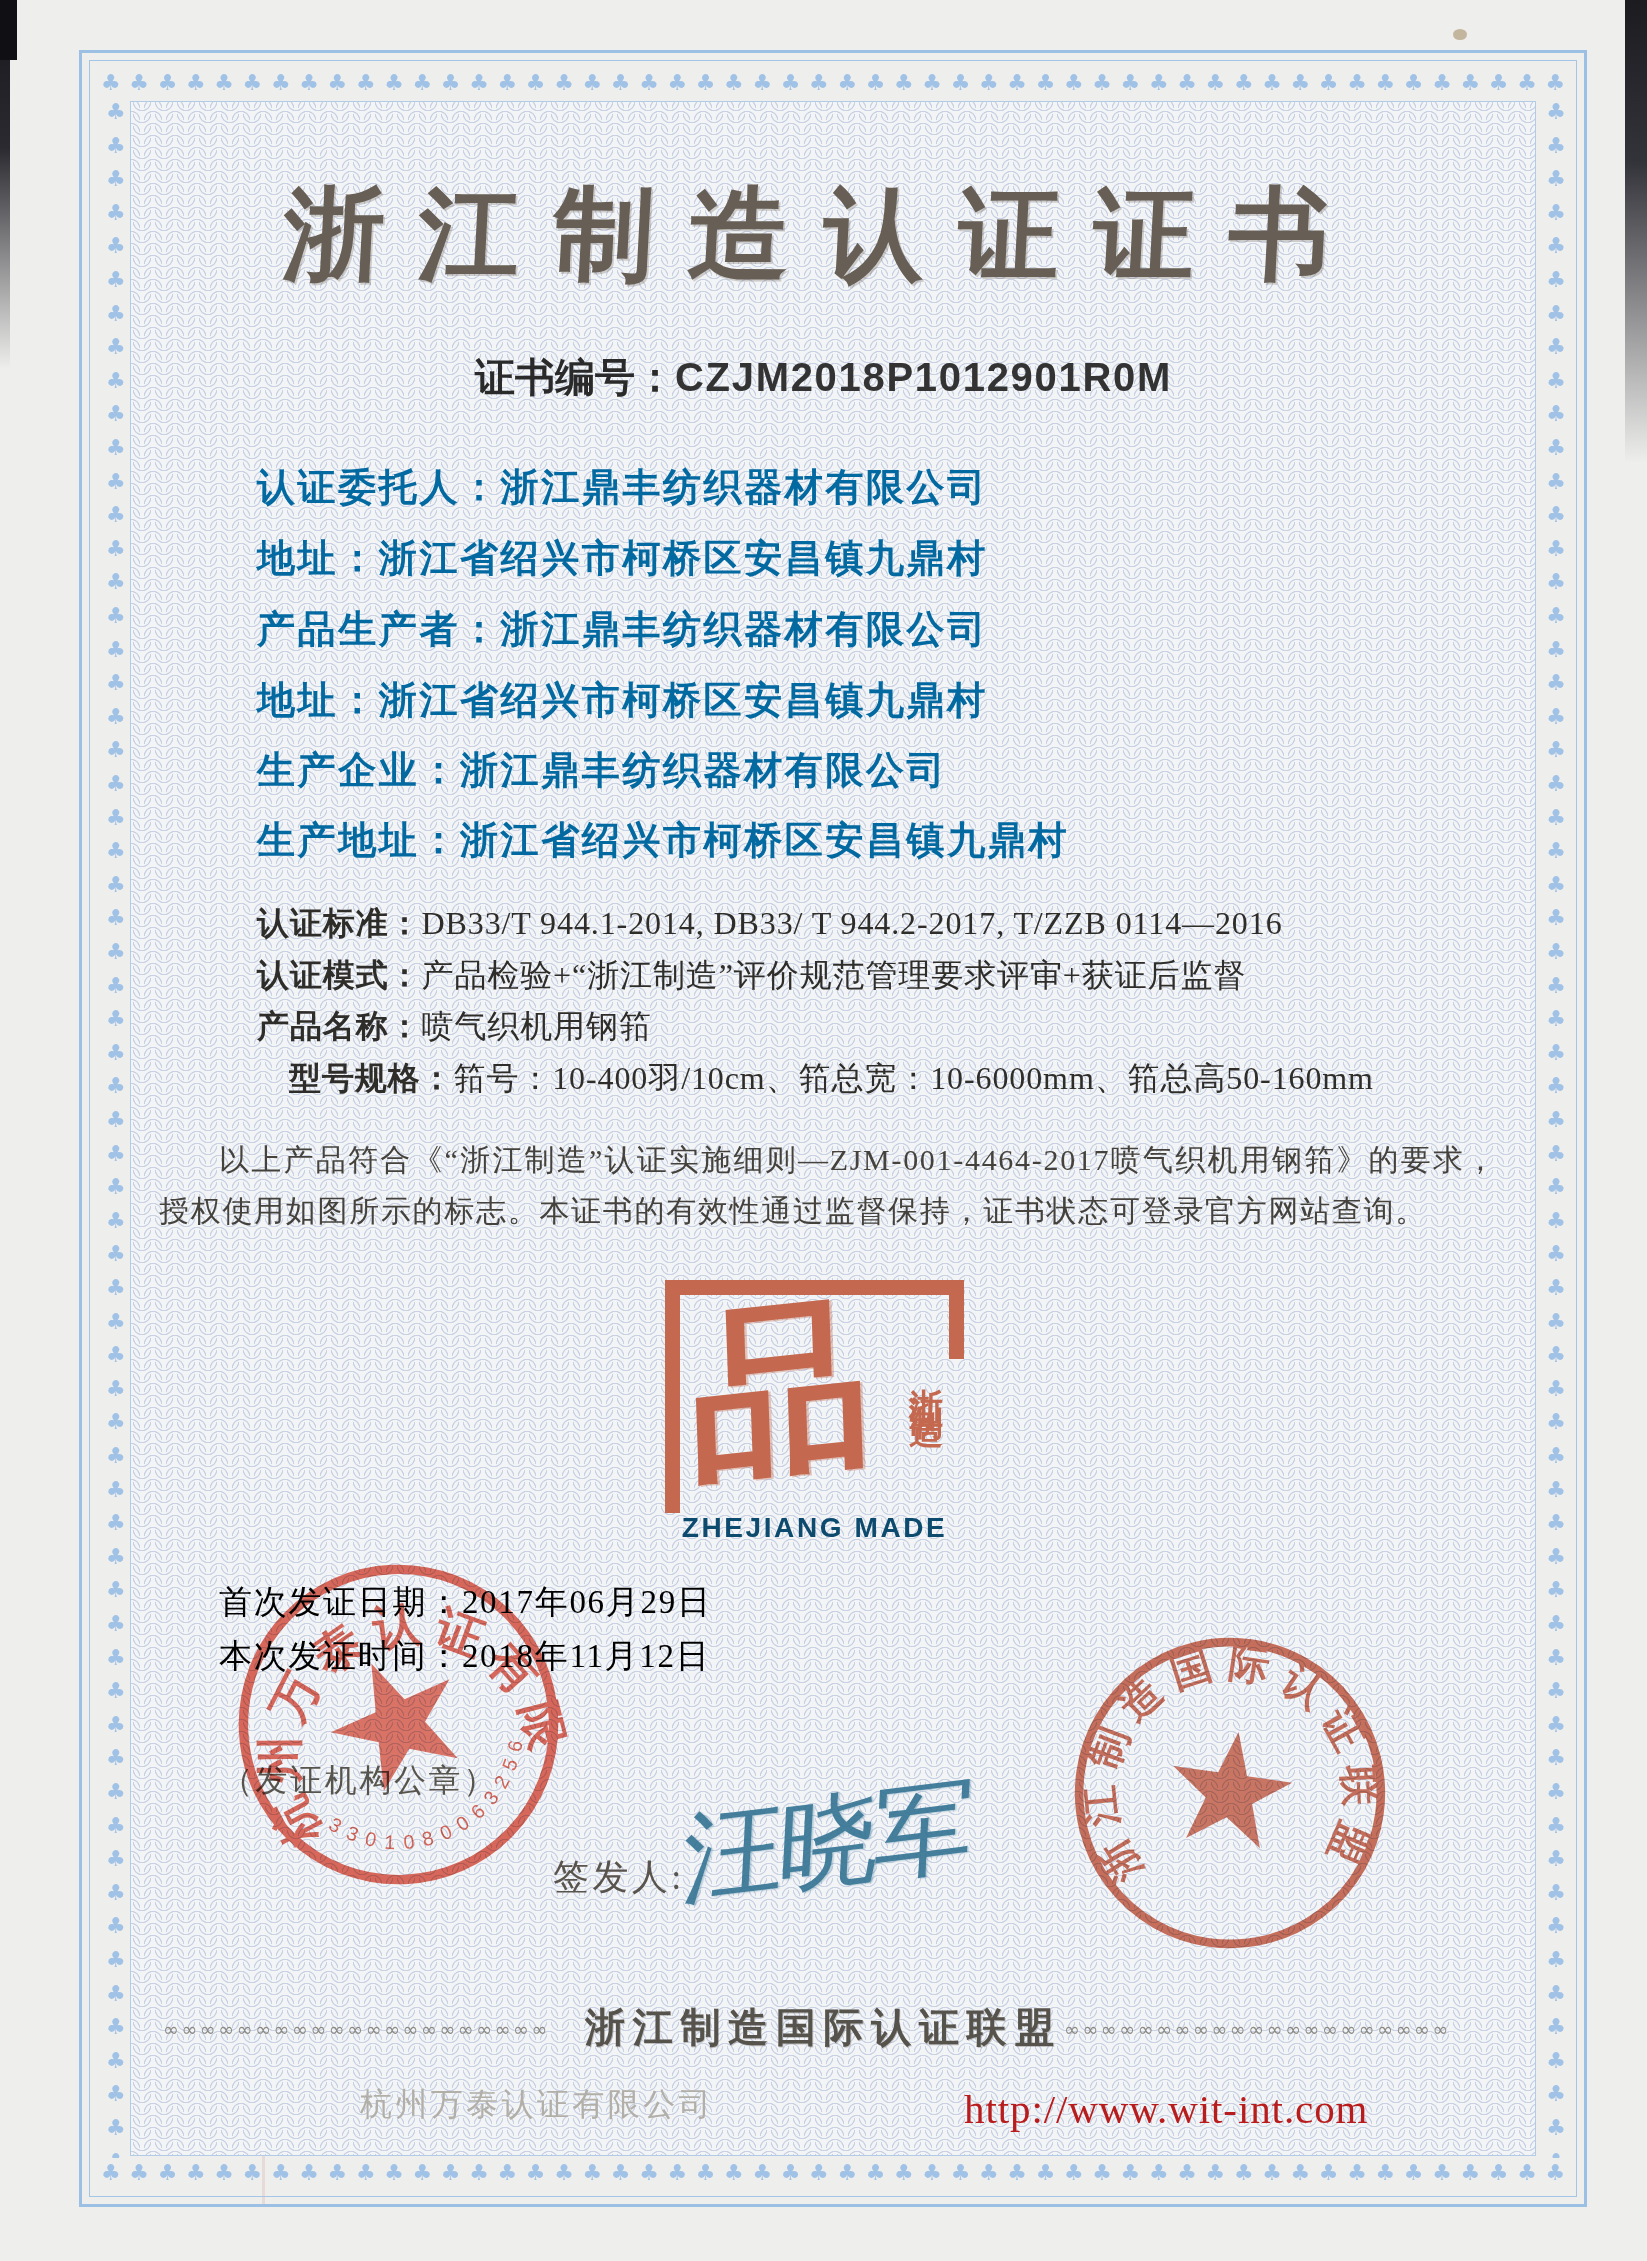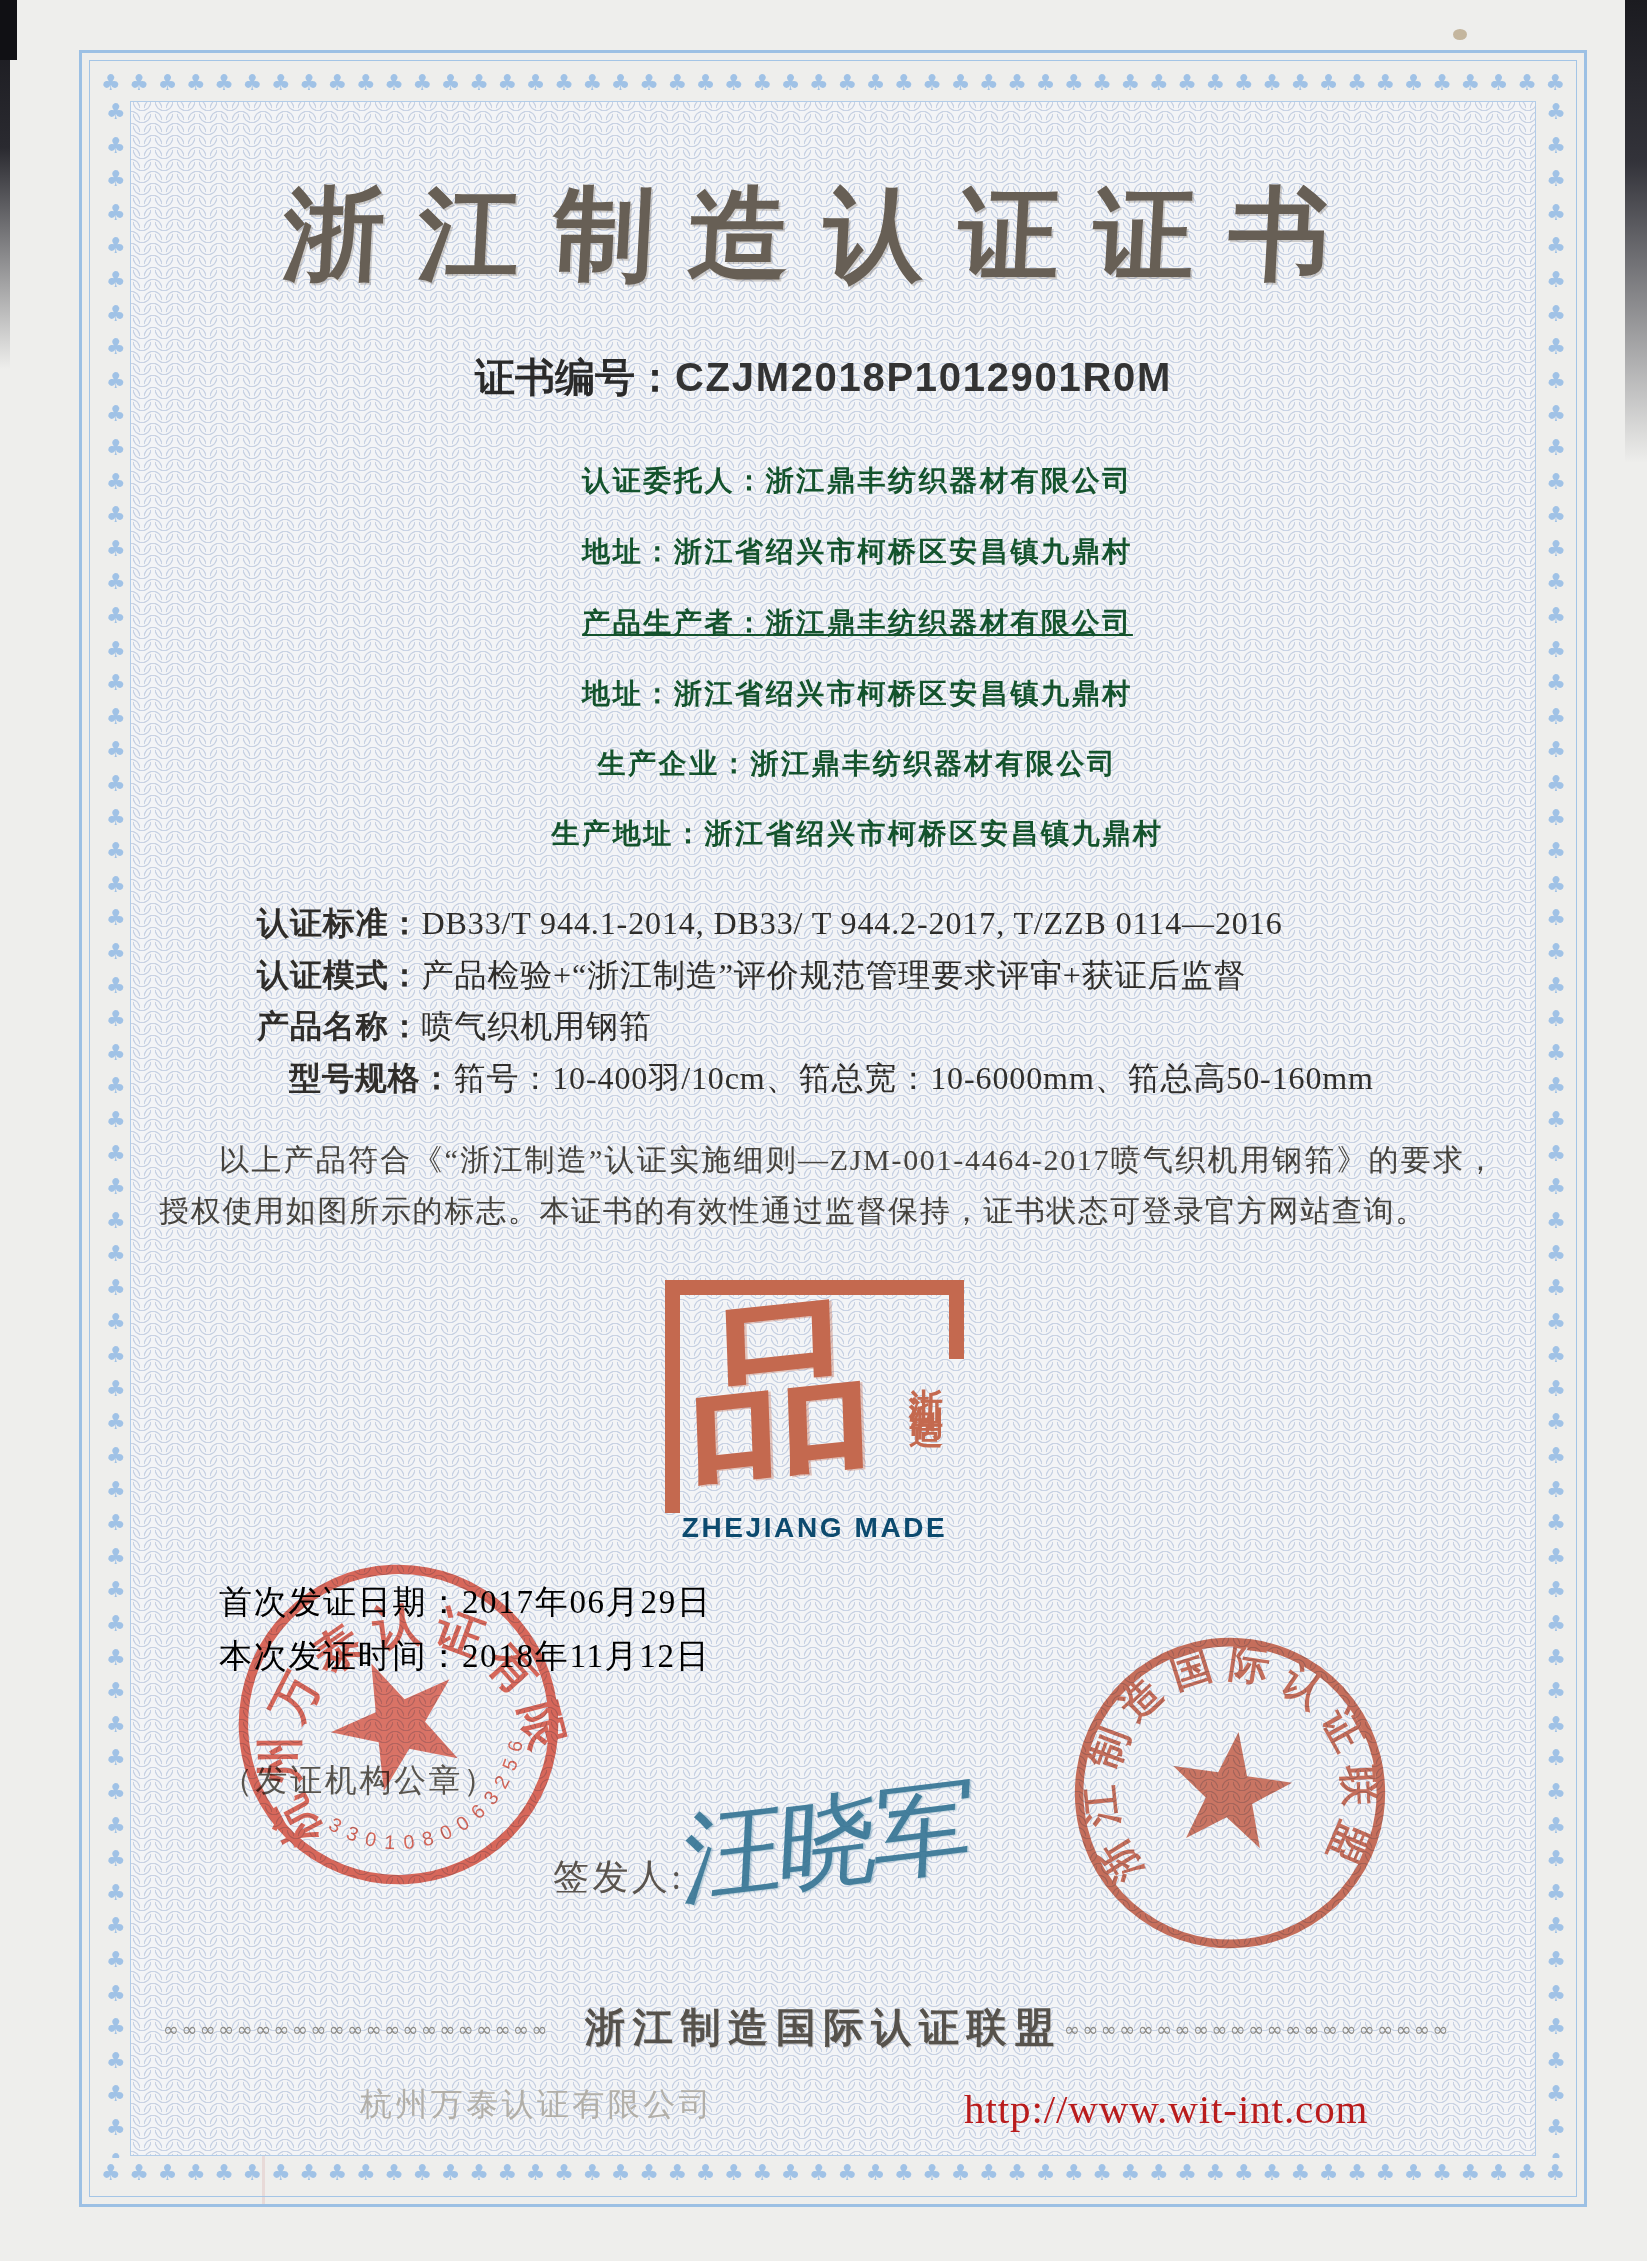--- a/index.html
+++ b/index.html
@@ -42,23 +42,23 @@
     background-size:22px 12px;
     background-position:0 0,11px 6px;}
   
   .title{position:absolute;left:0;top:168px;width:1647px;text-align:center;
     font-size:101px;font-weight:bold;color:#675f55;letter-spacing:34px;
     text-shadow:1.7px 1.7px 0 rgba(95,85,72,.25);transform:skewX(-3deg);}
   .certline{position:absolute;left:0;top:350px;width:1647px;text-align:center;
     font-size:40px;color:#222;}
   .certline .lab{font-weight:bold;font-family:"Liberation Sans", sans-serif;color:#2a2a2a;}
   .certline .val{font-family:"Liberation Sans", sans-serif;font-weight:bold;color:#333;letter-spacing:1.7px;}
-  .info{position:absolute;left:257px;width:1201px;font-size:28px;font-weight:bold;
-    color:#14532d;letter-spacing:2.6px;font-family:"Liberation Sans", sans-serif;text-align:center;}
-  .i0{top:462px;} .i1{top:533px;} .i2{top:604px;text-decoration:underline;} .i3{top:675px;} .i4{top:745px;} .i5{top:815px;}
+  .info{position:absolute;left:257px;width:1201px;font-size:38px;font-weight:bold;
+    color:#0369a1;letter-spacing:2.6px;font-family:"Liberation Sans", sans-serif;}
+  .i0{top:462px;} .i1{top:533px;} .i2{top:604px;} .i3{top:675px;} .i4{top:745px;} .i5{top:815px;}
   .detail{position:absolute;left:257px;width:1218px;font-size:32px;color:#2f2d2a;
     letter-spacing:0.9px;}
   .detail .lab{font-weight:bold;}
   .d0{top:902px;} .d1{top:954px;} .d2{top:1005px;} .d3{top:1057px;margin-left:32px;}
   .para{position:absolute;left:159px;top:1134px;width:1338px;
     font-size:30px;line-height:51px;color:#45423d;text-align:justify;text-indent:2em;
     letter-spacing:1.7px;}
   
   .logo{position:absolute;left:665px;top:1280px;width:299px;height:264px;}
   .logo .bar{position:absolute;background:#c4694f;}

